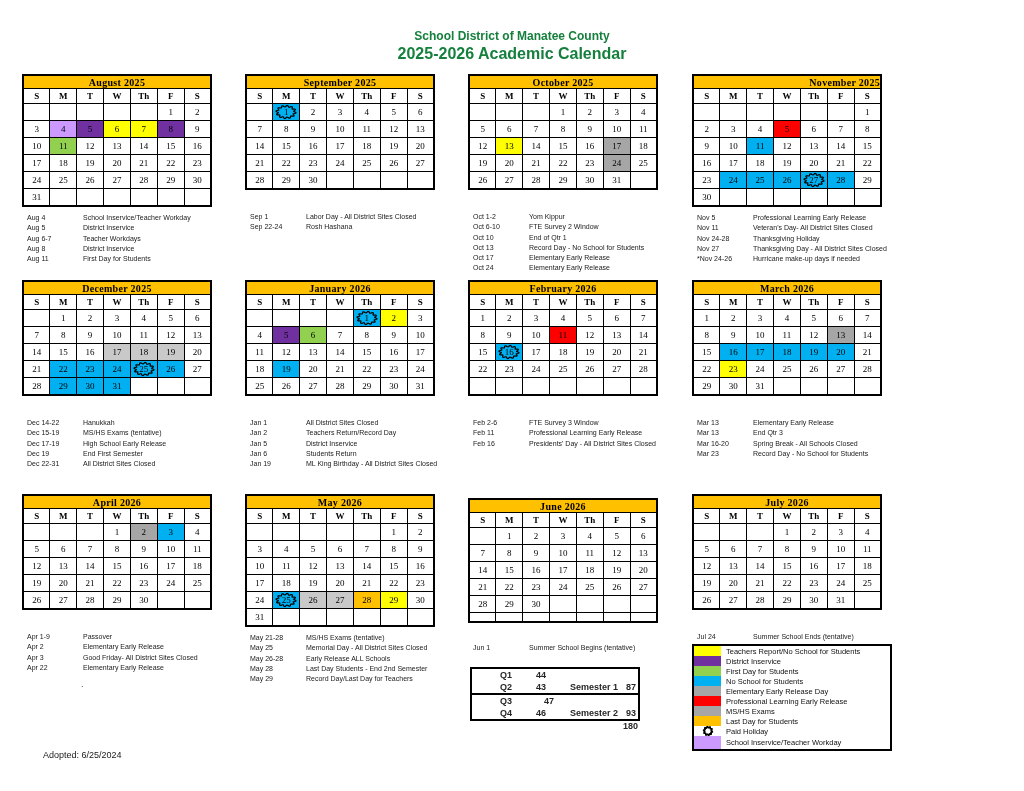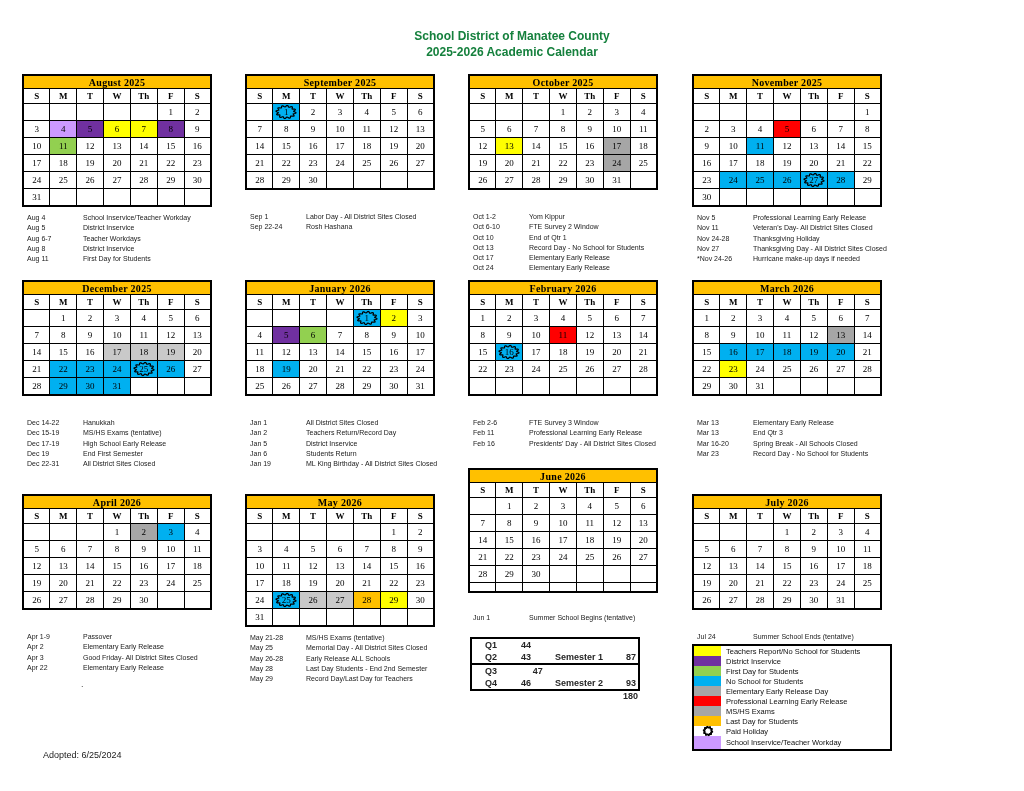--- a/index.html
+++ b/index.html
@@ -1,36 +1,36 @@
 <!DOCTYPE html>
 <html><head>
 <meta charset="utf-8">
 <style>
   html,body{margin:0;padding:0;}
   body{width:1024px;height:791px;position:relative;background:#fff;font-family:"Liberation Sans",sans-serif;overflow:hidden;}
   .title{position:absolute;width:100%;text-align:center;font-weight:bold;color:#15803d;}
   .l1{top:29px;font-size:12px;}
-  .l2{top:45px;font-size:12px;text-align:center;}
+  .l2{top:45px;font-size:16px;text-align:center;}
   .month{position:absolute;width:190px;}
   .cal{border-collapse:collapse;width:190px;table-layout:fixed;border:2px solid #000;background:#fff;}
   .cal td{border:1px solid #000;text-align:center;vertical-align:middle;padding:0;}
   .cal .mh{height:12px;font:bold 10px "Liberation Serif",serif;letter-spacing:.3px;}
   .cal .wd{height:14px;font:bold 9px "Liberation Serif",serif;background:#fff;}
   .cal .day{height:16px;font:9px "Liberation Serif",serif;background:#fff;position:relative;}
   .cal .day span{position:relative;z-index:2;}
   .seal{position:absolute;left:50%;top:50%;transform:translate(-50%,-50%);z-index:1;}
   .notes{font:7px "Liberation Sans",sans-serif;color:#1a1a1a;}
   .note{display:flex;line-height:10.3px;white-space:nowrap;}
   .nd{flex:none;width:56px;padding-left:5px;}
   .nt{flex:none;}
   .qwrap{margin:14px 0 0 2px;width:170px;font:bold 9px "Liberation Sans",sans-serif;color:#262626;}
   .qbox{border:2px solid #000;}
   .qrow{display:flex;align-items:center;height:12px;}
   .qrow.divide{border-top:2px solid #000;gap:32px;}
-  .qq{width:36px;padding-left:13px;}
+  .qq{width:36px;padding-left:28px;}
   .qd{width:34px;}
   .qs{width:56px;}
   .qt{flex:1;text-align:right;padding-right:2px;}
   .qtotal{text-align:right;padding-right:2px;font:bold 9px "Liberation Sans",sans-serif;}
   .legend{border:2px solid #000;width:196px;margin-top:2px;background:#fff;}
   .lrow{display:flex;align-items:stretch;height:10px;}
   .lrow:last-child{height:13px;}
   .lsw{flex:none;width:27px;position:relative;}
   .llb{font:7.5px "Liberation Sans",sans-serif;padding-left:5px;align-self:center;color:#111;white-space:nowrap;}
   .adopted{position:absolute;left:23px;top:750px;font:9px "Liberation Sans",sans-serif;color:#1a1a1a;margin-left:20px;}
@@ -298,21 +298,21 @@
           <div class="note">
             <span class="nd">Oct 24</span>
             <span class="nt">Elementary Early Release</span>
           </div>
         </div>
       </div>
       <div class="month" style="left: 692px; top: 74px;">
         <table class="cal">
           <tbody>
             <tr>
-              <td colspan="7" class="mh" style="background: rgb(255, 192, 0);">November 2025</td>
+              <td colspan="7" class="mh" style="background: rgb(255, 192, 0); text-align: right;">November 2025</td>
             </tr>
             <tr>
               <td class="wd">S</td>
               <td class="wd">M</td>
               <td class="wd">T</td>
               <td class="wd">W</td>
               <td class="wd">Th</td>
               <td class="wd">F</td>
               <td class="wd">S</td>
             </tr>
@@ -901,21 +901,21 @@
           <div class="note">
             <span class="nd">May 28</span>
             <span class="nt">Last Day Students - End 2nd Semester</span>
           </div>
           <div class="note">
             <span class="nd">May 29</span>
             <span class="nt">Record Day/Last Day for Teachers</span>
           </div>
         </div>
       </div>
-      <div class="month" style="left: 468px; top: 468px;">
+      <div class="month" style="left: 468px; top: 498px;">
         <table class="cal">
           <tbody>
             <tr>
               <td colspan="7" class="mh" style="background: rgb(255, 192, 0);">June 2026</td>
             </tr>
             <tr>
               <td class="wd">S</td>
               <td class="wd">M</td>
               <td class="wd">T</td>
               <td class="wd">W</td>

